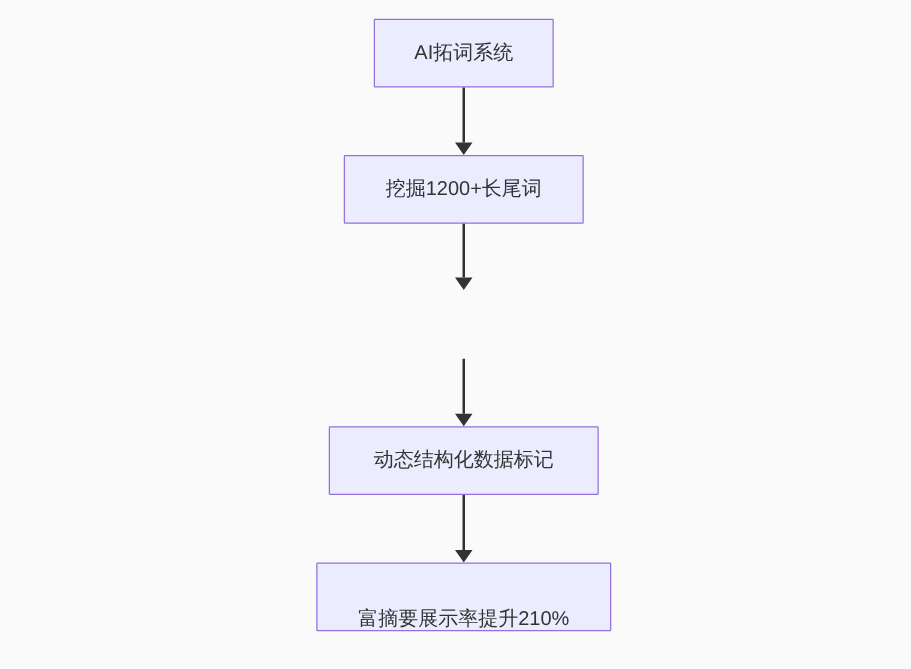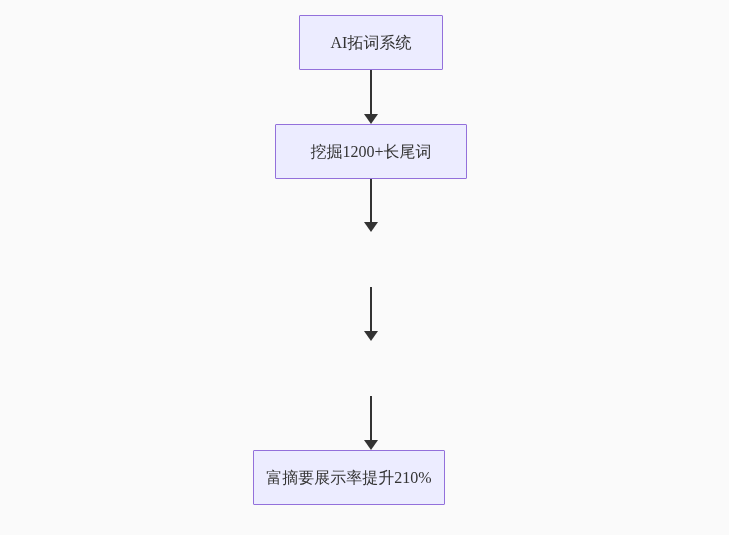--- a/index.html
+++ b/index.html
@@ -5,21 +5,21 @@
   html, body {
     margin: 0;
     padding: 0;
   }
   .canvas {
     position: relative;
     width: 729px;
     height: 535px;
     background: #fafafa;
     overflow: hidden;
-    font-family: Liberation Serif, serif;
+    font-family: Liberation Sans, sans-serif;
   }
   .flow-node {
     position: absolute;
     box-sizing: border-box;
     height: 55px;
     background: #ececff;
     border: 1.5px solid #9370db;
     border-radius: 1px;
     display: flex;
     align-items: center;
@@ -27,21 +27,21 @@
     color: #333333;
     font-size: 16px;
     line-height: 1;
     white-space: nowrap;
     text-align: center;
   }
   .node-1 { left: 299px; top: 15px;  width: 144px; }
   .node-2 { left: 275px; top: 124px; width: 192px; }
   .node-3 { left: 261px; top: 232px; width: 220px; }
   .node-4 { left: 263px; top: 341px; width: 216px; }
-  .node-5 { left: 253px; top: 450px; width: 192px; }
+  .node-5 { left: 253px; top: 450px; width: 236px; align-items: flex-end; }
 
   .edge-line {
     position: absolute;
     left: 370px;
     width: 2px;
     background: #333333;
   }
   .edge-head {
     position: absolute;
     left: 364px;
@@ -76,20 +76,23 @@
     <span>挖掘1200+长尾词</span>
   </div>
 
   <div class="edge-line line-2"></div>
   <div class="edge-head head-2"></div>
 
 
   <div class="edge-line line-3"></div>
   <div class="edge-head head-3"></div>
 
+  <div class="flow-node node-4">
+    <span>动态结构化数据标记</span>
+  </div>
 
   <div class="edge-line line-4"></div>
   <div class="edge-head head-4"></div>
 
   <div class="flow-node node-5">
     <span>富摘要展示率提升210%</span>
   </div>
 
 </div>
 

